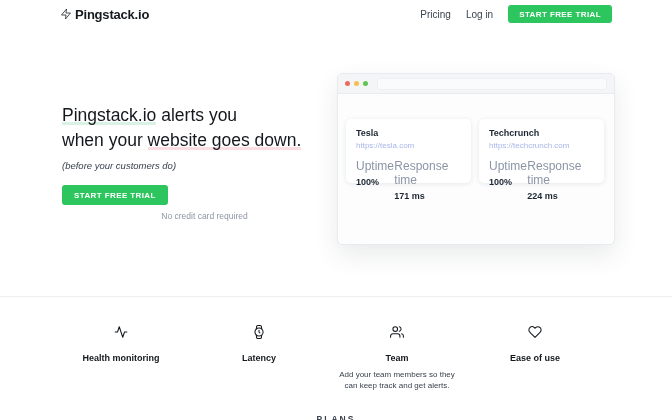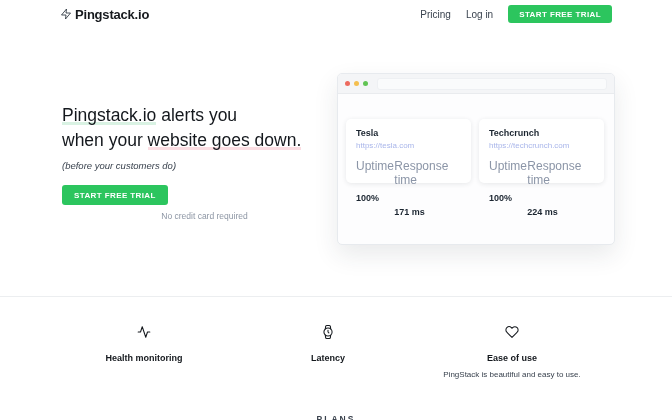--- a/index.html
+++ b/index.html
@@ -50,21 +50,21 @@
   .cards { position:absolute; left:8px; top:45px; display:flex; gap:8px; }
   .card {
     width:125px; height:64px; background:#ffffff; border-radius:5px;
     box-shadow:0 1px 5px rgba(25,35,45,0.10); padding:9px 10px;
   }
   .card-title { font-size:9px; font-weight:bold; color:#1b2530; }
   .card-url { font-size:8px; color:#A9B6EA; margin-top:3px; }
   .card-stats { display:flex; margin-top:9px; }
   .stat:first-child { width:46px; }
   .stat-label { font-size:12px; color:#8b95a7; }
-  .stat-value { font-size:9px; font-weight:bold; color:#1b2530; margin-top:20px; }
+  .stat-value { font-size:9px; font-weight:bold; color:#1b2530; margin-top:4px; }
 
   
   .divider { position:absolute; top:296px; left:0; right:0; height:1px; background:#eceef0; }
 
   
   .features {
     position:absolute; top:325px; left:52px; width:552px;
     display:flex;
   }
   .feature { flex:1 1 0; text-align:center; padding:0 4px; }
@@ -153,20 +153,29 @@
   <div class="feature">
     <svg viewBox="0 0 24 24">
       <circle cx="12" cy="12" r="7"></circle>
       <polyline points="12 9 12 12 13.5 13.5"></polyline>
       <path d="M16.51 17.35l-.35 3.83a2 2 0 0 1-2 1.82H9.83a2 2 0 0 1-2-1.82l-.35-3.83m.01-10.7l.35-3.83A2 2 0 0 1 9.83 1h4.35a2 2 0 0 1 2 1.82l.35 3.83"></path>
     </svg>
     <div class="feature-title">Latency</div>
   </div>
   <div class="feature">
     <svg viewBox="0 0 24 24">
+      <path d="M17 21v-2a4 4 0 0 0-4-4H5a4 4 0 0 0-4 4v2"></path>
+      <circle cx="9" cy="7" r="4"></circle>
+      <path d="M23 21v-2a4 4 0 0 0-3-3.87"></path>
+      <path d="M16 3.13a4 4 0 0 1 0 7.75"></path>
+    </svg>
+    <div class="feature-title">Team</div>
+    <div class="feature-desc">Add your team members so they can keep track and get alerts.</div>
+  </div>
+  <div class="feature">
+    <svg viewBox="0 0 24 24">
       <path d="M20.84 4.61a5.5 5.5 0 0 0-7.78 0L12 5.67l-1.06-1.06a5.5 5.5 0 0 0-7.78 7.78l1.06 1.06L12 21.23l7.78-7.78 1.06-1.06a5.5 5.5 0 0 0 0-7.78z"></path>
     </svg>
     <div class="feature-title">Ease of use</div>
-    <div class="feature-desc">PingStack is beautiful and easy to use.</div>
   </div>
 </div>
 
 <div class="plans-label">PLANS</div>
 
 </body></html>

